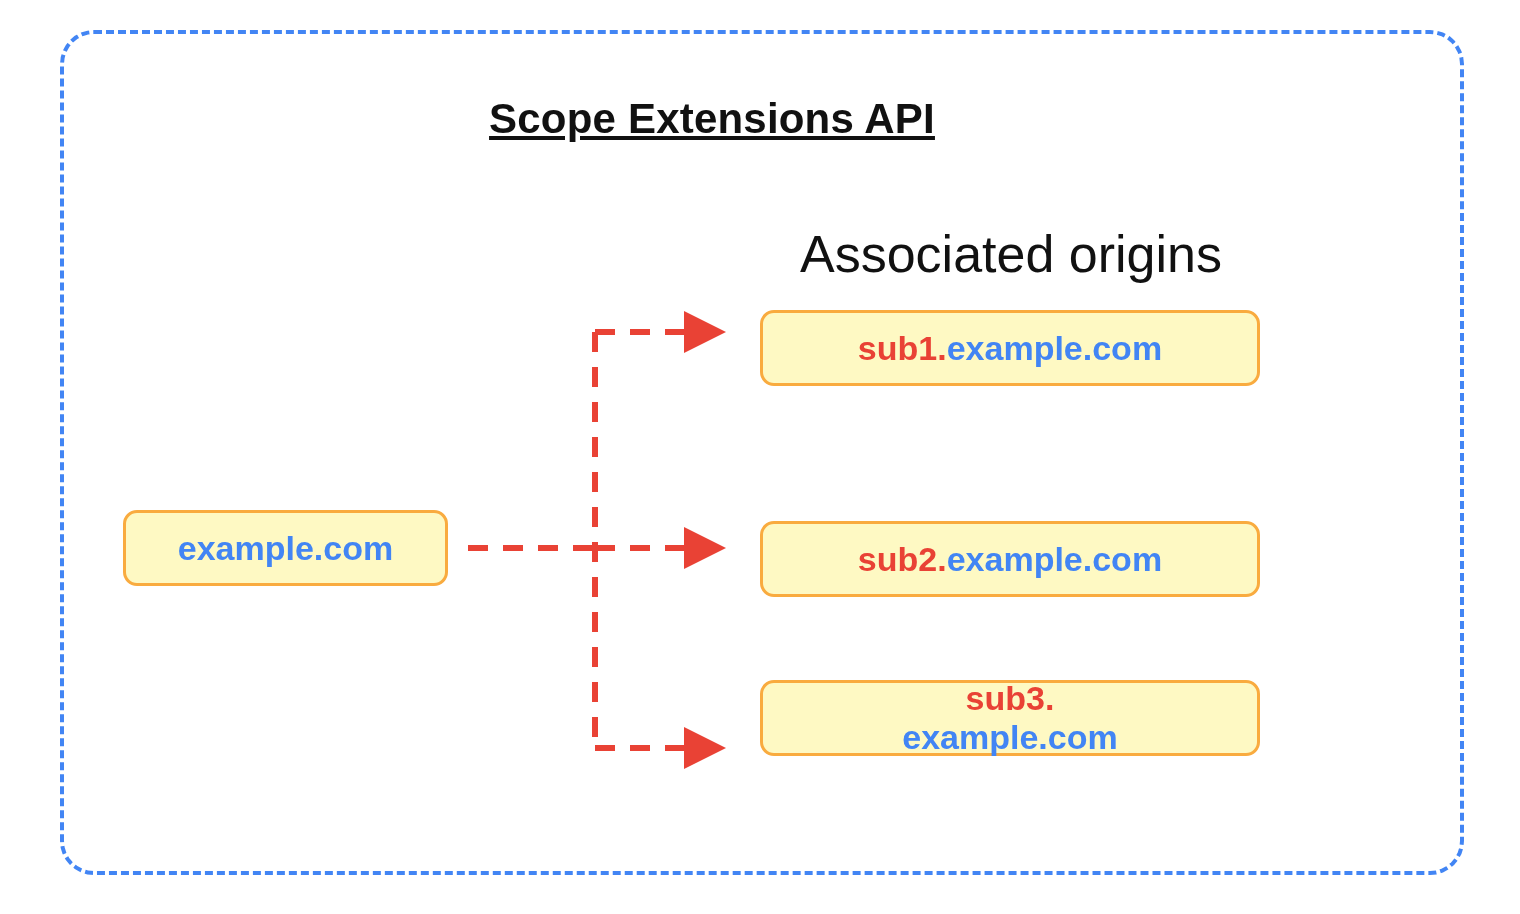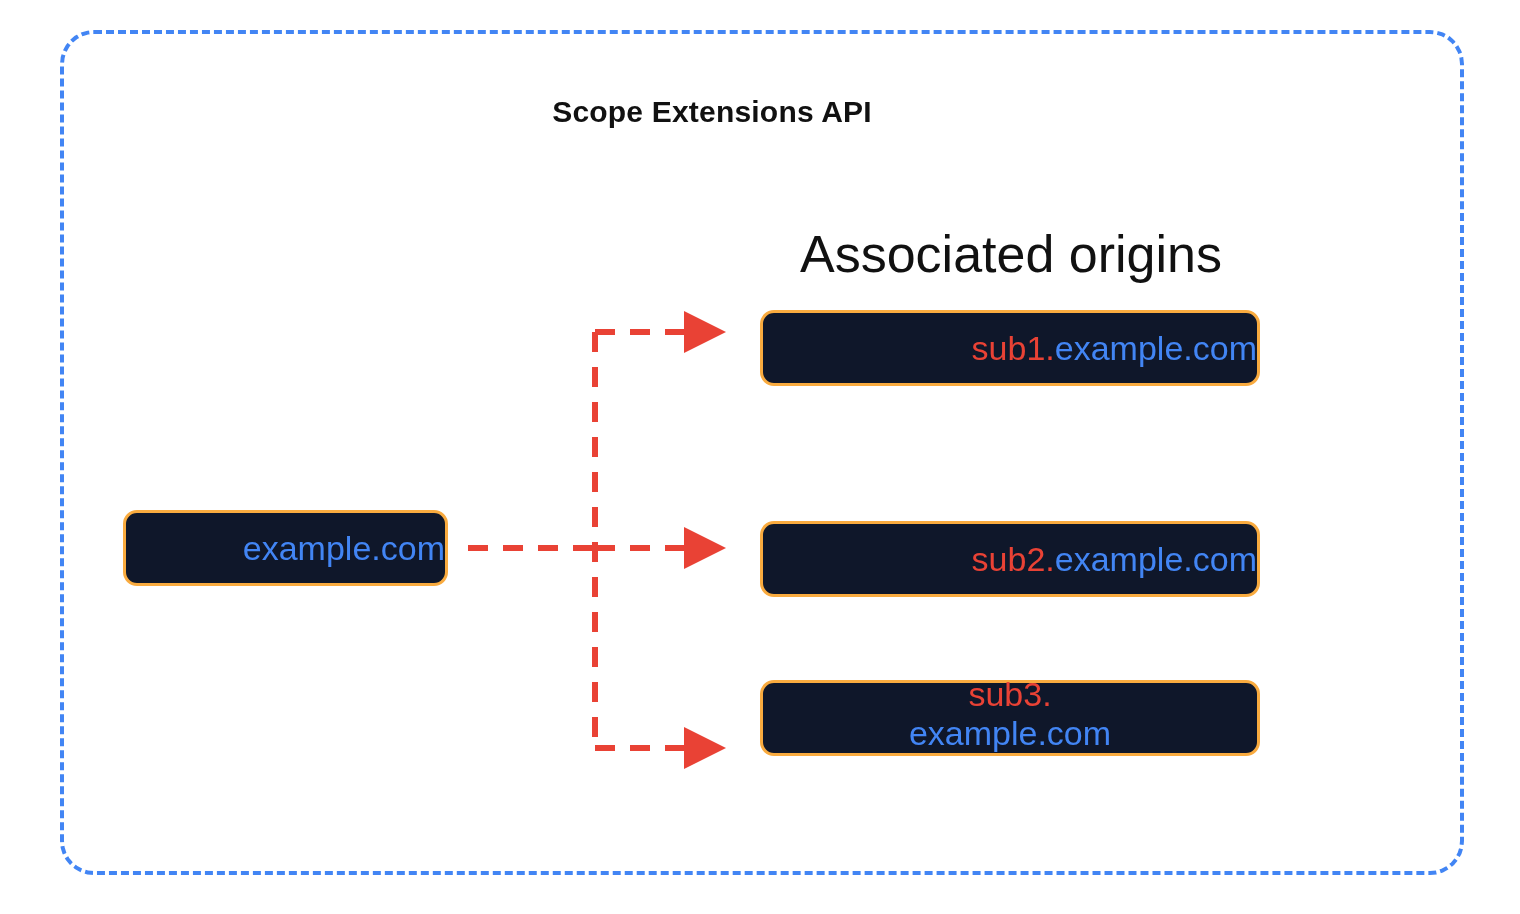--- a/index.html
+++ b/index.html
@@ -31,24 +31,25 @@
     background: transparent;
   }
 
   
   .diagram-title {
     position: absolute;
     left: 0;
     top: 95px;
     width: 1424px;
     text-align: center;
-    font-size: 30px;
+    font-size: 42px;
     font-weight: bold;
     color: #111111;
     letter-spacing: 0.2px;
+    text-decoration: underline;
   }
 
   
   .section-label {
     position: absolute;
     font-size: 52px;
     font-weight: normal;
     color: #111111;
     white-space: nowrap;
   }
@@ -60,26 +61,26 @@
     left: 160px;
     top: 432px;
   }
 
   
   .origin-box {
     position: absolute;
     box-sizing: border-box;
     border: 3px solid #F9AB3F;
     border-radius: 14px;
-    background: #0f172a;
+    background: #fef9c3;
     display: flex;
     align-items: center;
-    justify-content: flex-end;
+    justify-content: center;
     font-size: 34px;
-    font-weight: normal;
+    font-weight: bold;
     white-space: nowrap;
   }
   .box-main {
     left: 123px;
     top: 510px;
     width: 325px;
     height: 76px;
   }
   .box-assoc {
     left: 760px;

